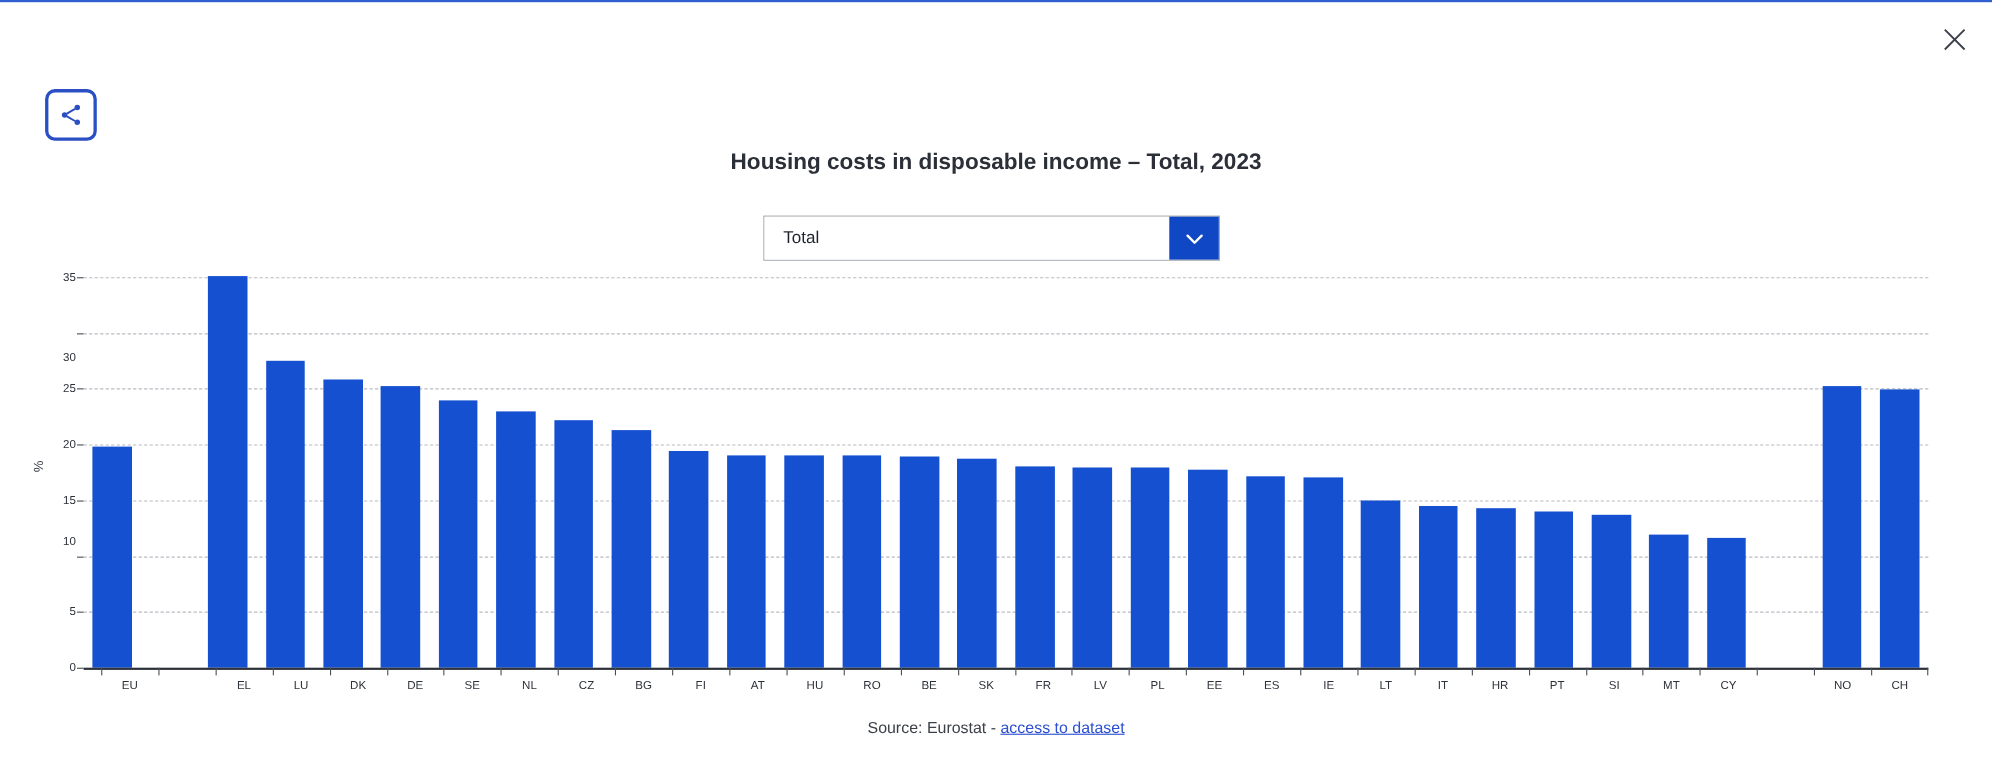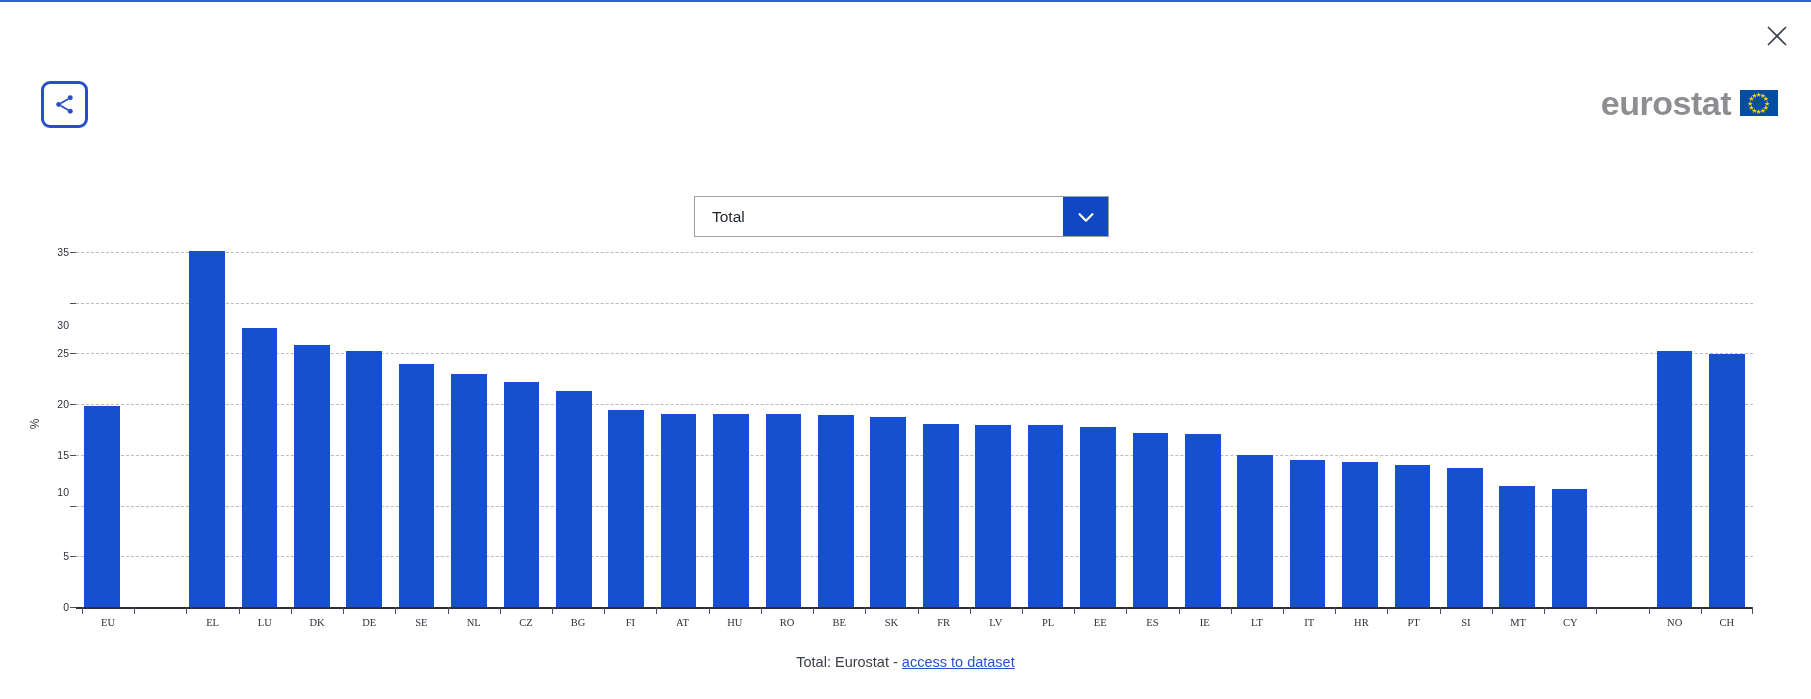--- a/index.html
+++ b/index.html
@@ -127,22 +127,22 @@
   }
   .bar {
     width: 68%;
     background: #1550d0;
   }
   .xaxis {
     position: absolute; left: 0; right: 0; top: 355px;
     height: 2px; background: #2c3038;
   }
   .xticks {
-    position: absolute; left: 6px; right: 0; top: 355px;
-    display: flex; height: 22px; font-family: Liberation Serif, serif;
+    position: absolute; left: 16px; right: 0; top: 355px;
+    display: flex; height: 22px;
   }
   .xtick-slot {
     flex: 1 1 0; position: relative;
   }
   .xtick-slot .tk {
     position: absolute; left: 0; top: 0; width: 1px; height: 7px;
     background: #4a4e57;
   }
   .xtick-slot .lbl {
     position: absolute; left: 0; right: 0; top: 10px;
@@ -175,38 +175,22 @@
 
   <div class="share-btn">
     <svg width="23" height="23" viewBox="0 0 24 24">
       <circle cx="18" cy="5" r="2.6" fill="#2a4fc4"></circle>
       <circle cx="18" cy="19" r="2.6" fill="#2a4fc4"></circle>
       <circle cx="6" cy="12" r="2.6" fill="#2a4fc4"></circle>
       <path d="M15.8 6.3 L8.2 10.7 M8.2 13.3 L15.8 17.7" stroke="#2a4fc4" stroke-width="1.8" fill="none"></path>
     </svg>
   </div>
 
-  <div class="brand">
-    <span class="brand-word">eurostat</span>
-    <span class="eu-flag">
-        <span class="star" style="left: 15.5px; top: 1.1px;">★</span>
-        <span class="star" style="left: 19.7px; top: 2.22539px;">★</span>
-        <span class="star" style="left: 22.7746px; top: 5.3px;">★</span>
-        <span class="star" style="left: 23.9px; top: 9.5px;">★</span>
-        <span class="star" style="left: 22.7746px; top: 13.7px;">★</span>
-        <span class="star" style="left: 19.7px; top: 16.7746px;">★</span>
-        <span class="star" style="left: 15.5px; top: 17.9px;">★</span>
-        <span class="star" style="left: 11.3px; top: 16.7746px;">★</span>
-        <span class="star" style="left: 8.22539px; top: 13.7px;">★</span>
-        <span class="star" style="left: 7.1px; top: 9.5px;">★</span>
-        <span class="star" style="left: 8.22539px; top: 5.3px;">★</span>
-        <span class="star" style="left: 11.3px; top: 2.22539px;">★</span>
-      </span>
-  </div>
-
+
+  <div class="chart-title">Housing costs in disposable income – Total, 2023</div>
 
   <div class="select-wrap">
     <div class="select-value">Total</div>
     <div class="select-arrow">
       <svg width="22" height="22" viewBox="0 0 24 24">
         <path d="M5 9 L12 16 L19 9" stroke="#ffffff" stroke-width="2.4" fill="none" stroke-linecap="round" stroke-linejoin="round"></path>
       </svg>
     </div>
   </div>
 
@@ -461,16 +445,16 @@
         </div>
         <div class="xtick-slot">
           <div class="tk"></div>
           <div class="lbl">CH</div>
         </div>
         <div class="xtick-end"></div>
       </div>
   </div>
 
   <div class="footer">
-    <span>Total: Eurostat - </span><a>access to dataset</a>
+    <span>Source: Eurostat - </span><a>access to dataset</a>
   </div>
 
 </div>
 
 </body></html>

